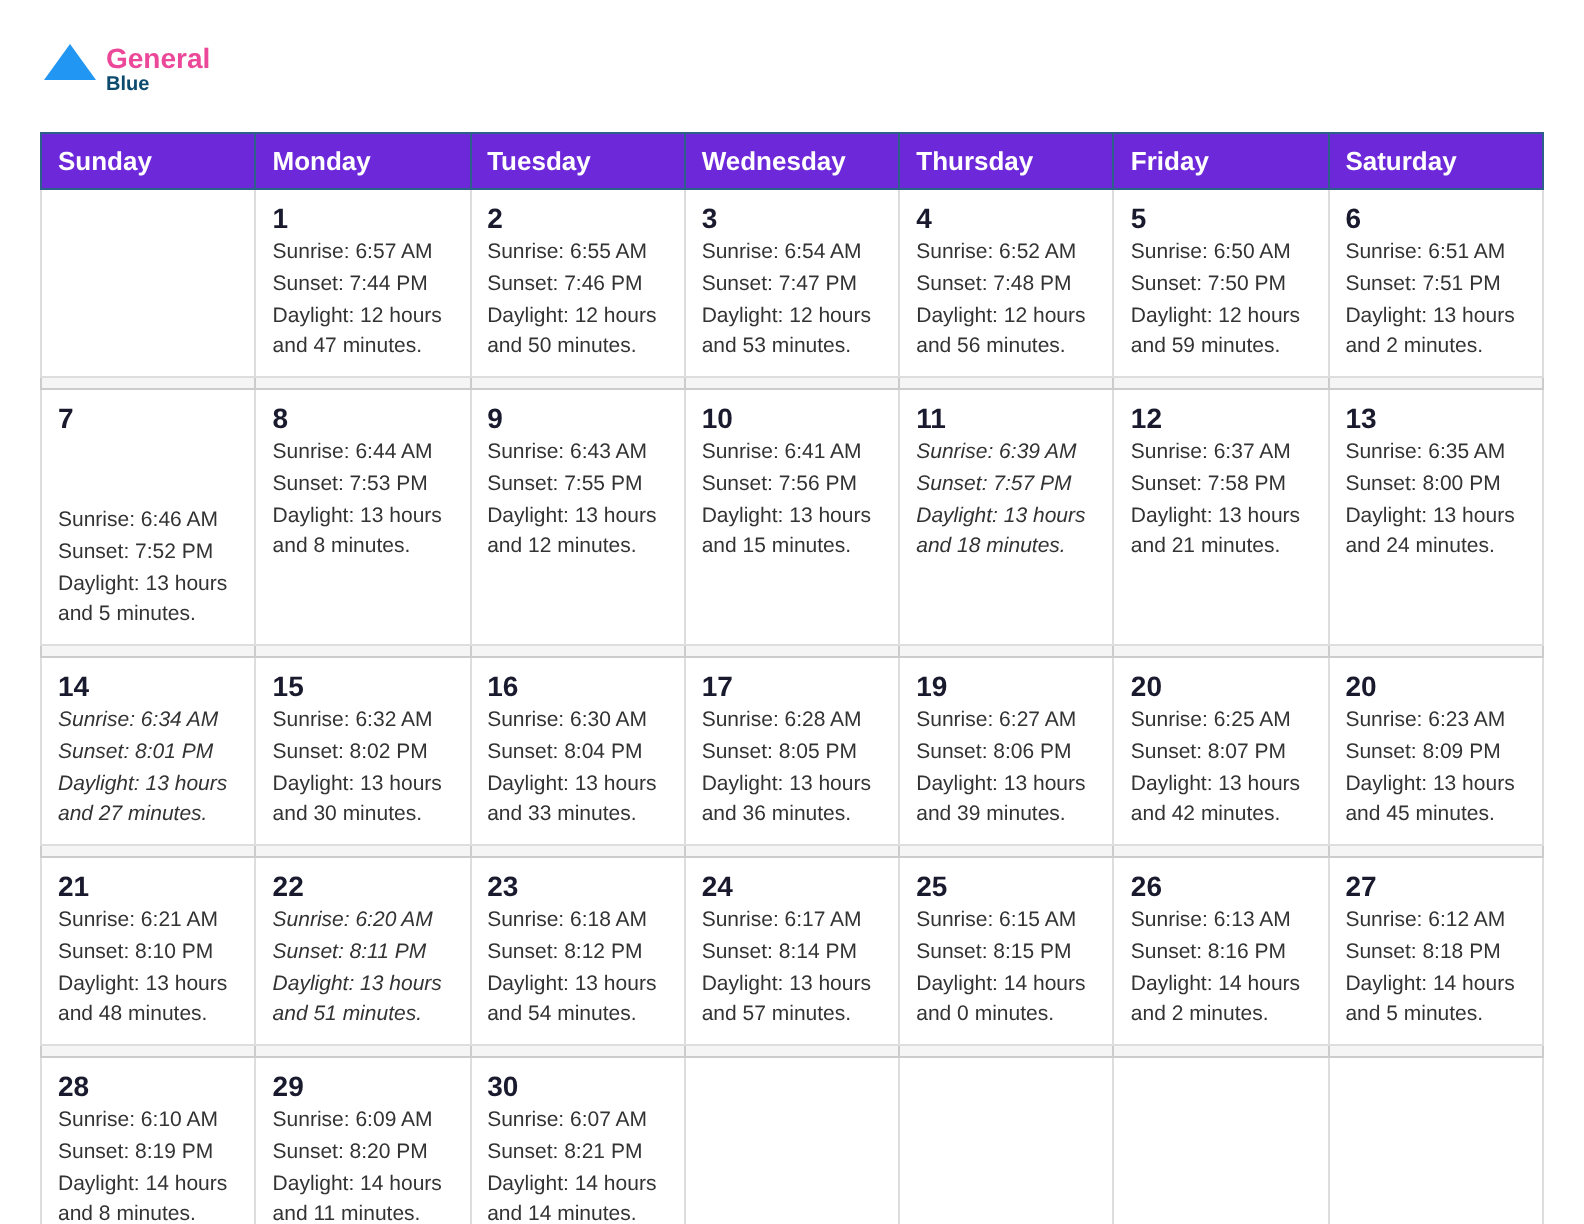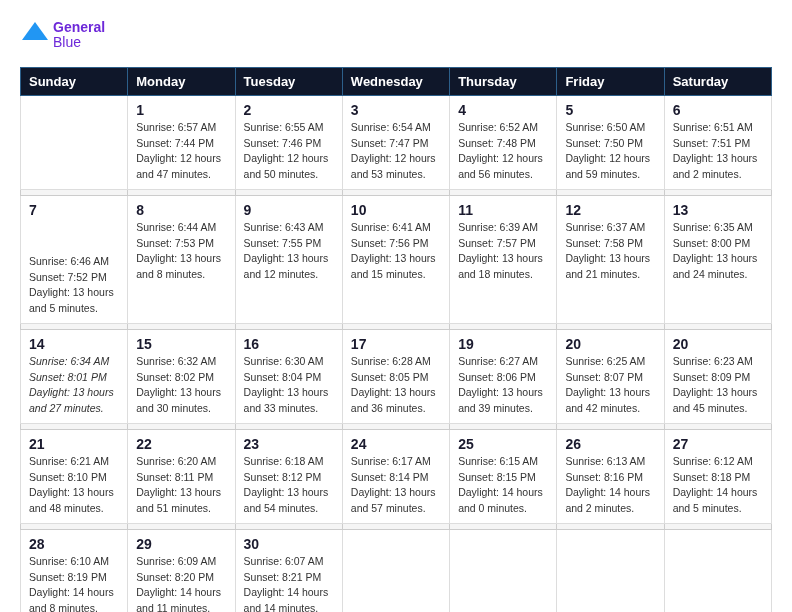--- a/index.html
+++ b/index.html
@@ -32,21 +32,21 @@
     .subtitle {
       font-size: 16px;
       color: #444;
     }
     table {
       width: 100%;
       border-collapse: collapse;
       font-size: 11px;
     }
     thead tr {
-      background: #0f172a;
+      background: #6d28d9;
       color: #fff;
     }
     thead th {
       padding: 6px 8px;
       text-align: left;
       font-size: 13px;
       font-weight: bold;
       border: 1px solid #2C5F8A;
     }
     tbody tr {
@@ -88,22 +88,22 @@
 <body>
 
 <div class="header">
   <div class="logo">
   <div style="line-height:1.1;">
     <div style="display:flex;align-items:center;gap:3px;">
       <svg width="30" height="30" viewBox="0 0 30 30">
         <polygon points="15,2 28,20 2,20" fill="#2196F3"></polygon>
       </svg>
       <div>
-        <div style="font-size:14px;font-weight:bold;color:#6d28d9;">General</div>
-        <div style="font-size:14px;font-weight:normal;color:#6d28d9;">Blue</div>
+        <div style="font-size:14px;font-weight:bold;color:#ec4899;">General</div>
+        <div style="font-size:10px;font-weight:bold;color:#0c4a6e;">Blue</div>
       </div>
     </div>
   </div>
 </div>
   <div class="title-block">
     <div class="month-title"></div>
     <div class="subtitle"></div>
   </div>
 </div>
 
@@ -198,21 +198,21 @@
         </td>
         <td>
           <span class="day-num">10</span>
           <div class="day-info" style="white-space: pre-line;">Sunrise: 6:41 AM
 Sunset: 7:56 PM
 Daylight: 13 hours
 and 15 minutes.</div>
         </td>
         <td>
           <span class="day-num">11</span>
-          <div class="day-info" style="white-space: pre-line;">Sunrise: 6:39 AM
+          <div class="day-info" style="white-space: pre-line; font-style: italic;">Sunrise: 6:39 AM
 Sunset: 7:57 PM
 Daylight: 13 hours
 and 18 minutes.</div>
         </td>
         <td>
           <span class="day-num">12</span>
           <div class="day-info" style="white-space: pre-line;">Sunrise: 6:37 AM
 Sunset: 7:58 PM
 Daylight: 13 hours
 and 21 minutes.</div>
@@ -297,21 +297,21 @@
       <tr>
         <td>
           <span class="day-num">21</span>
           <div class="day-info" style="white-space: pre-line;">Sunrise: 6:21 AM
 Sunset: 8:10 PM
 Daylight: 13 hours
 and 48 minutes.</div>
         </td>
         <td>
           <span class="day-num">22</span>
-          <div class="day-info" style="white-space: pre-line;">Sunrise: 6:20 AM
+          <div class="day-info" style="white-space: pre-line; font-style: italic;">Sunrise: 6:20 AM
 Sunset: 8:11 PM
 Daylight: 13 hours
 and 51 minutes.</div>
         </td>
         <td>
           <span class="day-num">23</span>
           <div class="day-info" style="white-space: pre-line;">Sunrise: 6:18 AM
 Sunset: 8:12 PM
 Daylight: 13 hours
 and 54 minutes.</div>

